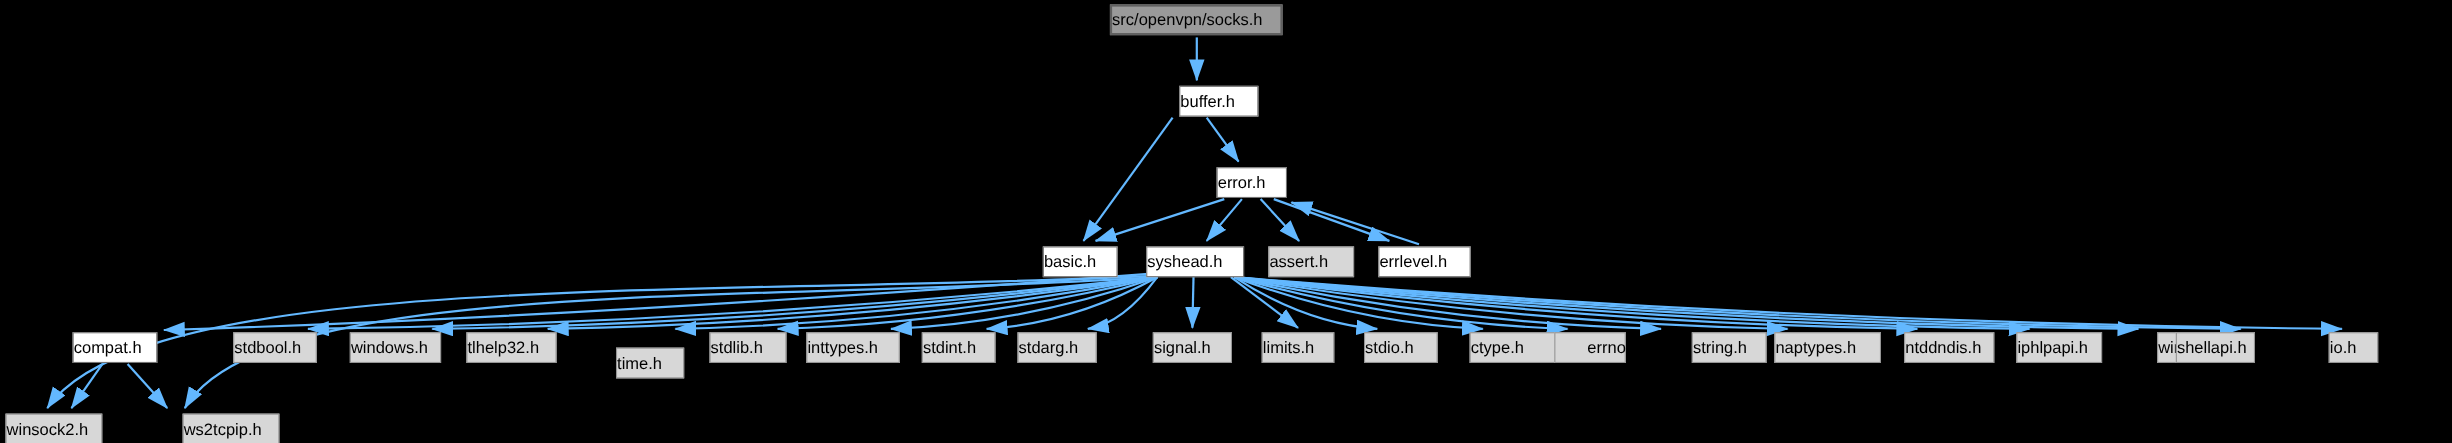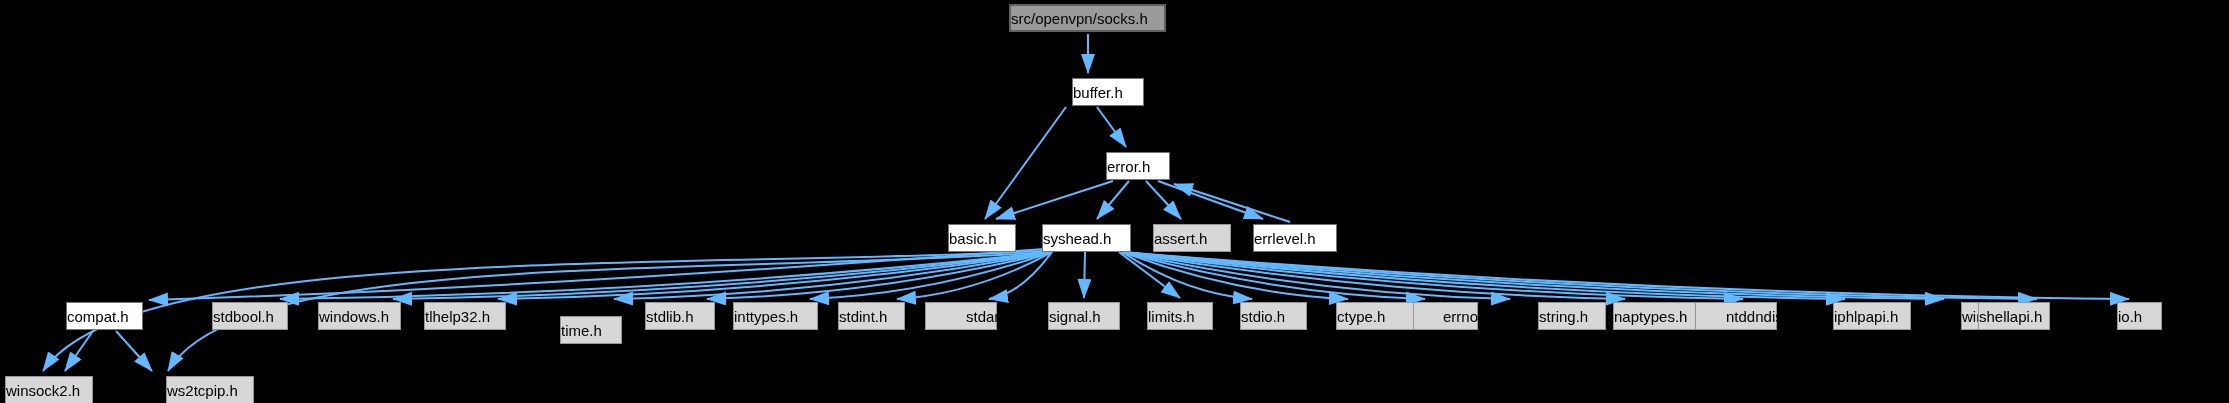--- a/index.html
+++ b/index.html
@@ -98,21 +98,21 @@
       </div>
       <div class="node leaf" style="left: 645px; top: 302px; width: 70px; height: 28px;">
         <span>stdlib.h</span>
       </div>
       <div class="node leaf" style="left: 733px; top: 302px; width: 85px; height: 28px;">
         <span>inttypes.h</span>
       </div>
       <div class="node leaf" style="left: 838px; top: 302px; width: 67px; height: 28px;">
         <span>stdint.h</span>
       </div>
-      <div class="node leaf" style="left: 925px; top: 302px; width: 72px; height: 28px; padding-left: 40px;">
+      <div class="node leaf" style="left: 925px; top: 302px; width: 72px; height: 28px;">
         <span>stdarg.h</span>
       </div>
       <div class="node leaf" style="left: 1048px; top: 302px; width: 72px; height: 28px;">
         <span>signal.h</span>
       </div>
       <div class="node leaf" style="left: 1147px; top: 302px; width: 66px; height: 28px;">
         <span>limits.h</span>
       </div>
       <div class="node leaf" style="left: 1240px; top: 302px; width: 67px; height: 28px;">
         <span>stdio.h</span>
@@ -122,21 +122,21 @@
       </div>
       <div class="node leaf" style="left: 1413px; top: 302px; width: 65px; height: 28px; padding-left: 29px;">
         <span>errno.h</span>
       </div>
       <div class="node leaf" style="left: 1498px; top: 302px; width: 68px; height: 28px; margin-left: 40px;">
         <span>string.h</span>
       </div>
       <div class="node leaf" style="left: 1613px; top: 302px; width: 97px; height: 28px;">
         <span>naptypes.h</span>
       </div>
-      <div class="node leaf" style="left: 1695px; top: 302px; width: 82px; height: 28px; padding-left: 30px;">
+      <div class="node leaf" style="left: 1731px; top: 302px; width: 82px; height: 28px;">
         <span>ntddndis.h</span>
       </div>
       <div class="node leaf" style="left: 1833px; top: 302px; width: 78px; height: 28px;">
         <span>iphlpapi.h</span>
       </div>
       <div class="node leaf" style="left: 1961px; top: 302px; width: 75px; height: 28px;">
         <span>wininet.h</span>
       </div>
       <div class="node leaf" style="left: 1978px; top: 302px; width: 72px; height: 28px;">
         <span>shellapi.h</span>

